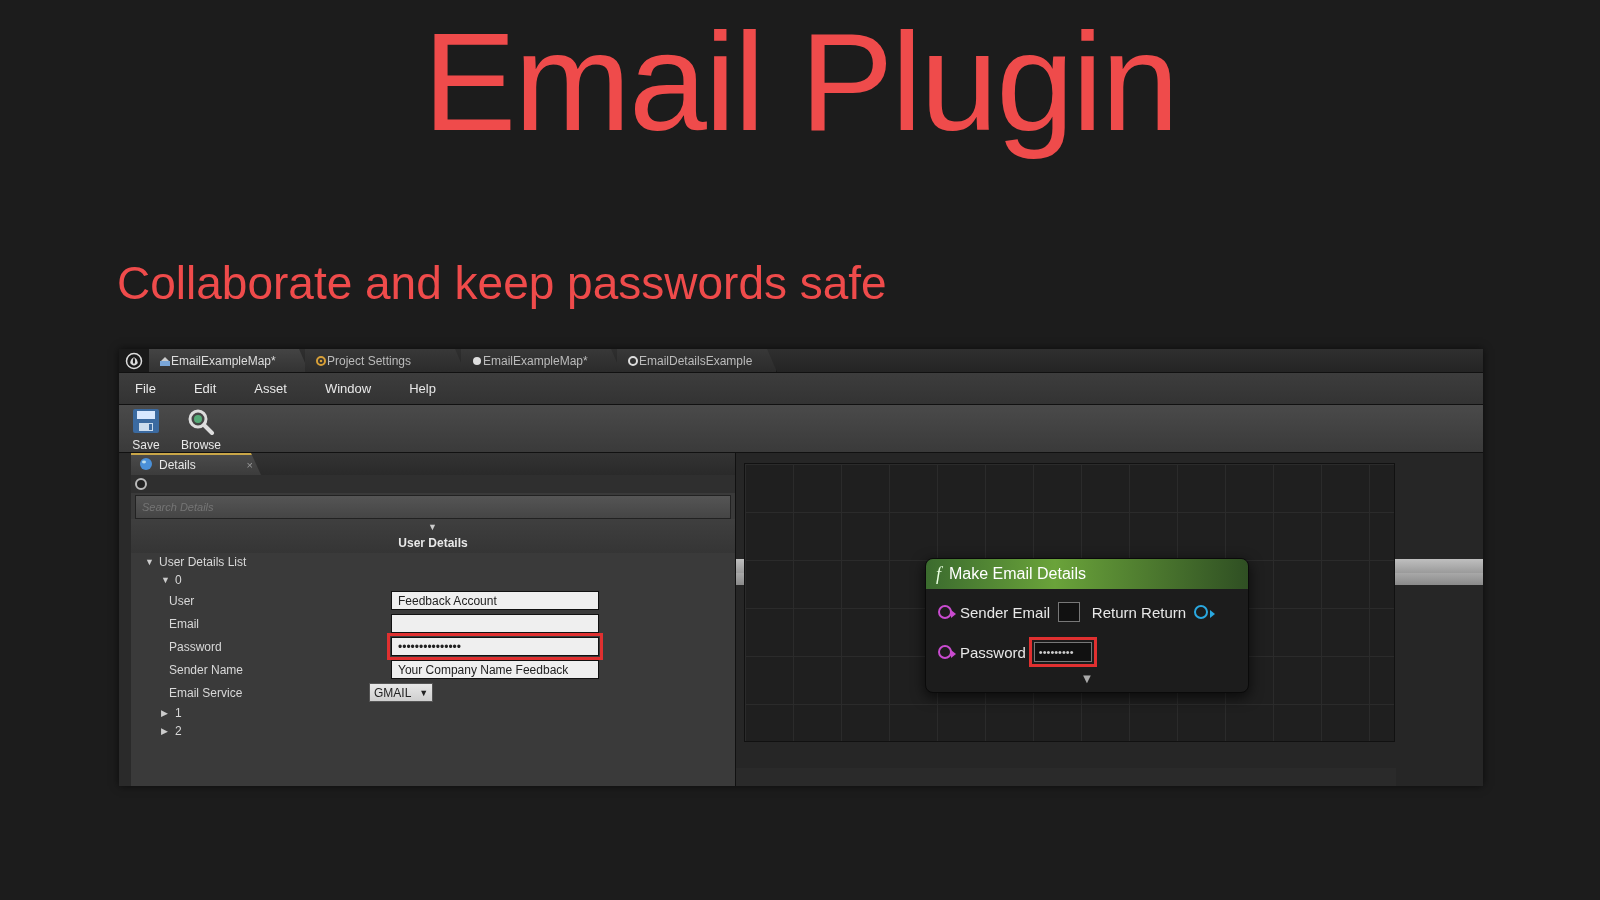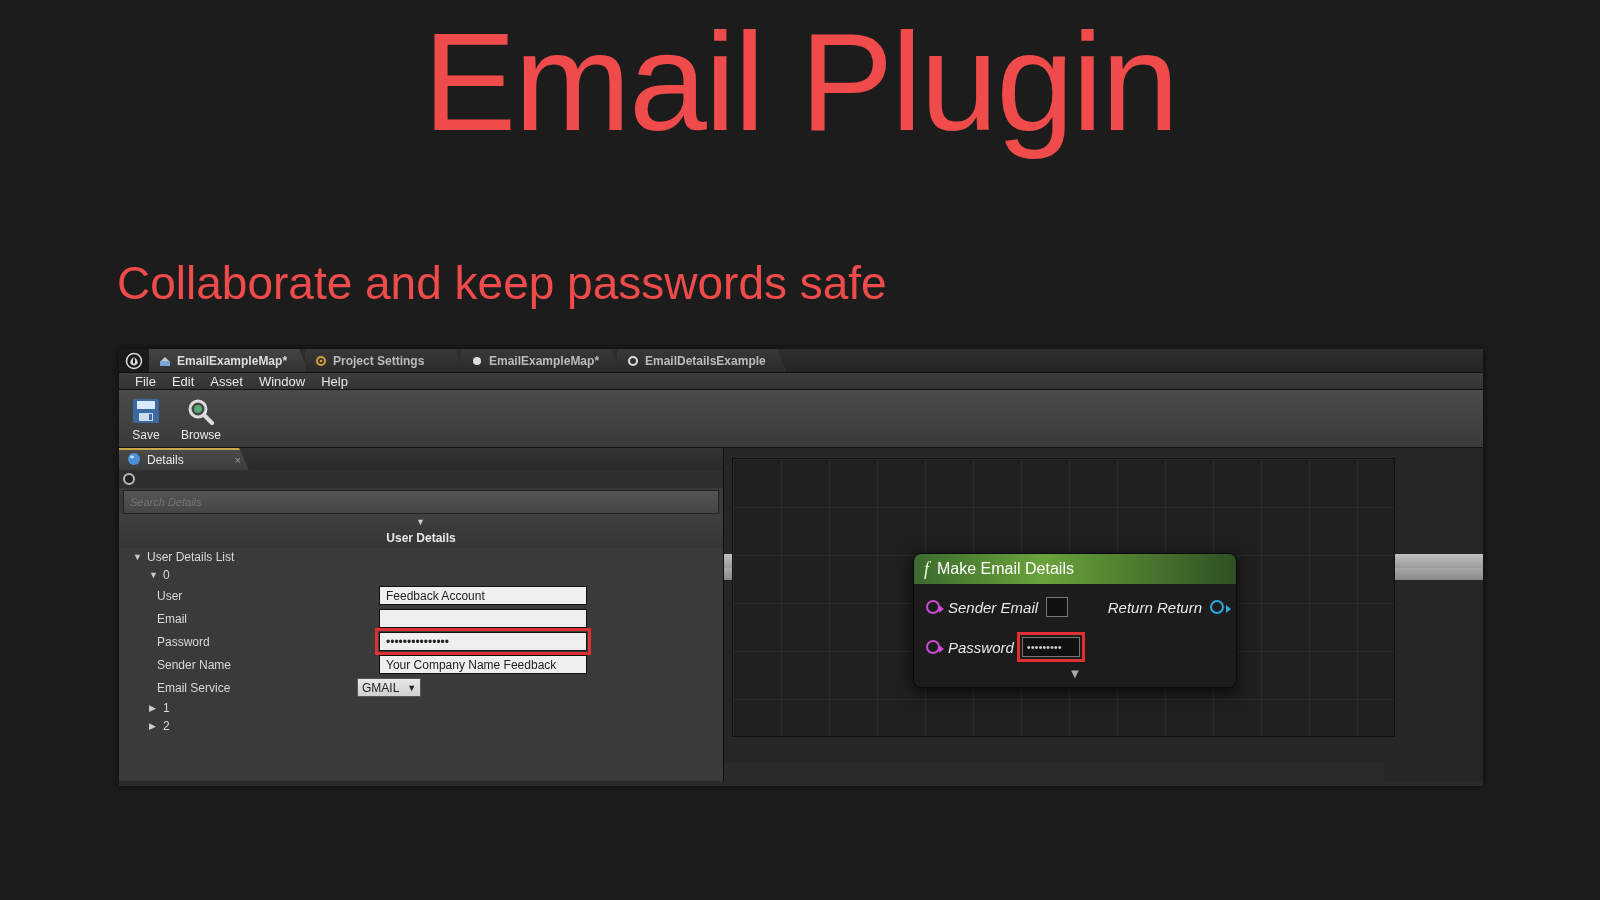--- a/index.html
+++ b/index.html
@@ -50,50 +50,48 @@
     width: 30px;
     display: flex;
     align-items: center;
     justify-content: center;
     background: #1a1a1a;
   }
   .ue-logo svg { width: 18px; height: 18px; }
   .tab {
     display: flex;
     align-items: center;
-    gap: 6px;
     padding: 0 20px 0 10px;
     font-size: 12px;
     color: #ddd;
     background: linear-gradient(#444,#333);
     border-right: 1px solid #1a1a1a;
     position: relative;
     clip-path: polygon(0 0, calc(100% - 10px) 0, 100% 100%, 0 100%);
     margin-right: -4px;
     min-width: 160px;
-    font-weight: bold;
   }
   .tab.inactive { background: linear-gradient(#383838,#2b2b2b); color: #bbb; }
   .tab-icon { width:12px; height:12px; display:inline-flex; align-items:center; justify-content:center; }
   
   .menubar {
-    height: 17px;
+    height: 32px;
     background: linear-gradient(#3d3d3d,#333);
     display: flex;
     align-items: center;
     padding: 0 8px;
-    gap: 0;
+    gap: 22px;
     border-bottom: 1px solid #111;
     font-size: 13px;
     color: #e8e8e8;
   }
   .menu-item { padding: 2px 8px; cursor: default; }
   
   .toolbar {
-    height: 58px;
+    height: 48px;
     background: linear-gradient(#4a4a4a,#3a3a3a);
     display: flex;
     align-items: center;
     padding: 4px 10px;
     gap: 18px;
     border-bottom: 1px solid #111;
   }
   .tool-btn {
     display: flex;
     flex-direction: column;
@@ -103,20 +101,21 @@
     color: #e8e8e8;
   }
   .tool-btn .icon-box {
     width: 34px; height: 30px;
     display:flex; align-items:center; justify-content:center;
   }
   
   .editor-body {
     display: flex;
     height: calc(100% - 24px - 22px - 58px);
+    padding-left: 12px;
   }
   .details-pane {
     width: 605px;
     background: #3a3a3a;
     display: flex;
     flex-direction: column;
     border-right: 1px solid #111;
   }
   .details-tab-row {
     height: 22px;
@@ -263,24 +262,23 @@
   }
   .bp-header .fn-icon {
     font-family: Georgia, serif;
     font-style: italic;
     font-size: 18px;
     color:#e8ffe0;
   }
   .bp-body {
     padding: 10px 12px 6px 12px;
     display:flex;
-    justify-content: space-between;
+    justify-content: flex-start;
     font-size: 15px;
     color:#e8e8e8;
-    font-style:italic;
   }
   .bp-inputs, .bp-outputs { display:flex; flex-direction:column; gap:14px; }
   .bp-pin-row { display:flex; align-items:center; gap:8px; height:26px; }
   .pin {
     width:14px; height:14px; border-radius:50%;
     border:2px solid #c94bcf;
     position:relative;
   }
   .pin::after{
     content:""; position:absolute; right:-6px; top:3px;

